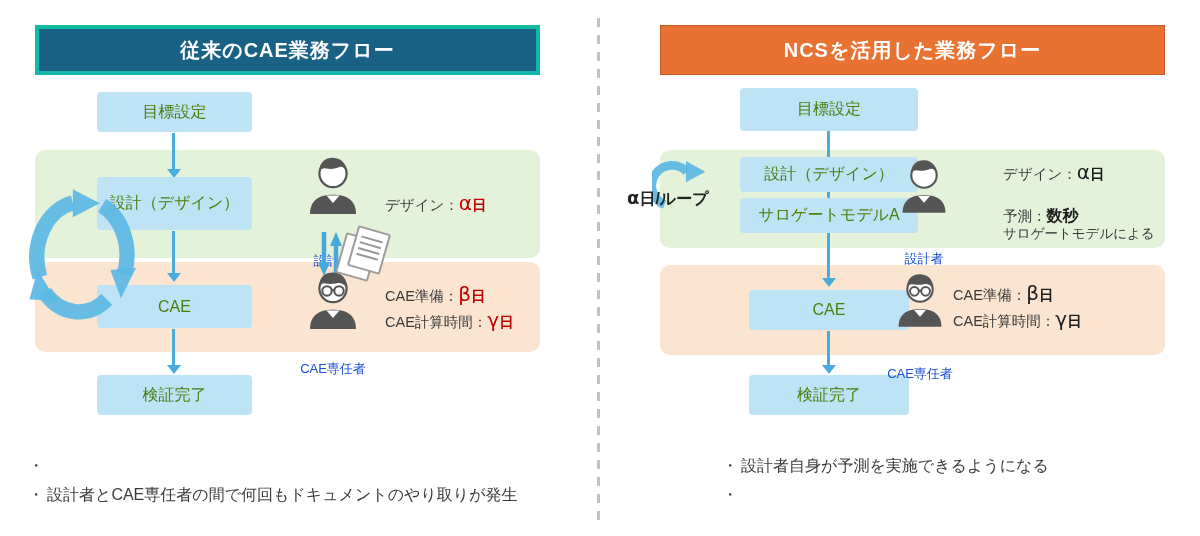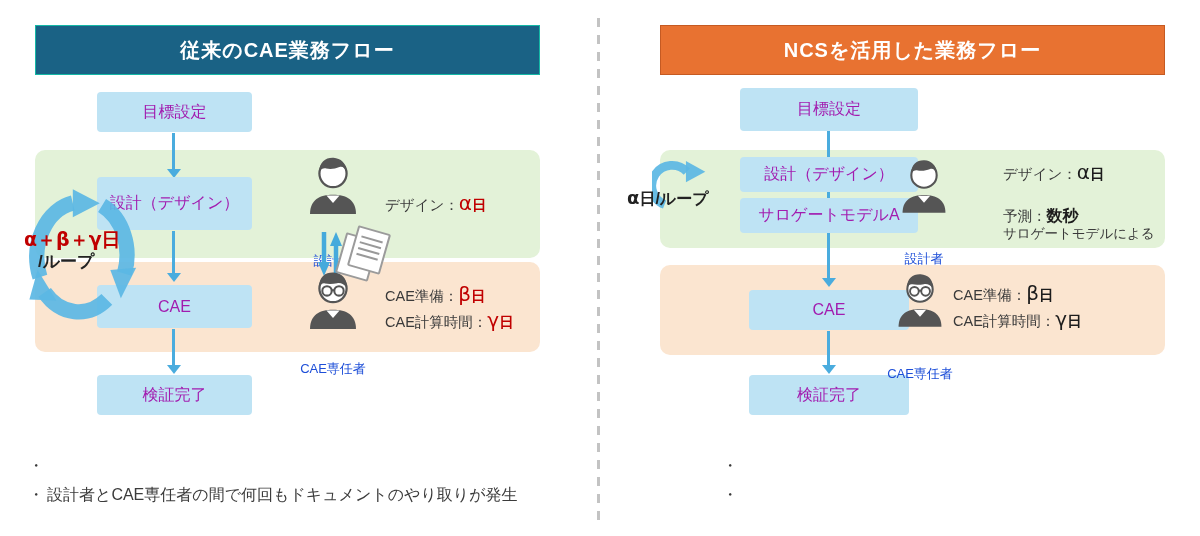--- a/index.html
+++ b/index.html
@@ -7,33 +7,33 @@
          font-family:"Liberation Sans","DejaVu Sans",sans-serif;}
   .abs{position:absolute;}
 
   
   .divider{position:absolute;left:597px;top:18px;width:3px;height:502px;
     background:repeating-linear-gradient(180deg,#c3c3c3 0 9px,transparent 9px 17px);}
 
   
   .hdr{position:absolute;height:50px;display:flex;align-items:center;justify-content:center;
        color:#fff;font-size:20px;font-weight:bold;letter-spacing:1px;box-sizing:border-box;}
-  #l-hdr{left:35px;top:25px;width:505px;background:#1A6285;border:1px solid #14b8a6;}
+  #l-hdr{left:35px;top:25px;width:505px;background:#1A6285;border:4px solid #14b8a6;}
   #r-hdr{left:660px;top:25px;width:505px;background:#E87231;border:1px solid #c55a22;}
 
   
   .zone{position:absolute;border-radius:10px;z-index:1;}
   #l-green{left:35px;top:150px;width:505px;height:108px;background:#E3F2D8;}
   #l-orange{left:35px;top:262px;width:505px;height:90px;background:#FBE5D0;}
   #r-green{left:660px;top:150px;width:505px;height:98px;background:#E3F2D8;}
   #r-orange{left:660px;top:265px;width:505px;height:90px;background:#FBE5D0;}
 
   
   .node{position:absolute;background:#BEE3F4;border-radius:4px;display:flex;align-items:center;
-        justify-content:center;font-size:16px;color:#a21caf;z-index:3;}
+        justify-content:center;font-size:16px;color:#4d7c0f;z-index:3;}
   #l-goal{left:97px;top:92px;width:155px;height:40px;}
   #l-design{left:97px;top:177px;width:155px;height:53px;}
   #l-cae{left:97px;top:285px;width:155px;height:43px;}
   #l-done{left:97px;top:375px;width:155px;height:40px;}
   #r-goal{left:740px;top:88px;width:178px;height:43px;}
   #r-design{left:740px;top:157px;width:178px;height:35px;}
   #r-surrogate{left:740px;top:198px;width:178px;height:35px;}
   #r-cae{left:749px;top:290px;width:160px;height:40px;}
   #r-done{left:749px;top:375px;width:160px;height:40px;}
 
@@ -152,24 +152,20 @@
   <div class="node" id="l-done">検証完了</div>
 
   <svg class="abs" id="l-loop" viewBox="0 0 104 124">
     <path class="loopstroke" stroke-width="13" d="M 17 80 A 38 47 0 0 1 45 16.8"></path>
     <polygon class="loopfill" points="45,5 45,29 68,17"></polygon>
     <path class="loopstroke" stroke-width="13" d="M 70 19 A 38 47 0 0 1 89 77"></path>
     <polygon class="loopfill" points="99,72 77,74 86,98"></polygon>
     <path class="loopstroke" stroke-width="13" d="M 74 99 A 38 47 0 0 1 21 93"></path>
     <polygon class="loopfill" points="8,99 31,100 15,74"></polygon>
   </svg>
-  <div class="abs" id="l-looptext">
-    <div class="ln1"><span class="gk">α＋β＋γ</span><span>日</span></div>
-    <div class="ln2">/ループ</div>
-  </div>
 
   <svg class="person" id="l-designer">
       <use href="#sym-designer"></use>
     </svg>
   <div class="iconlabel" id="l-designer-label">設計者</div>
 
   <svg class="abs" id="l-exch" viewBox="0 0 26 46">
     <line x1="7" y1="1" x2="7" y2="33" stroke="#45AADC" stroke-width="4.5"></line>
     <polygon points="1,31 13,31 7,45" fill="#45AADC"></polygon>
     <line x1="19" y1="45" x2="19" y2="13" stroke="#45AADC" stroke-width="4.5"></line>
@@ -253,19 +249,20 @@
   <div class="note" id="r-prep">
     <span>CAE準備：</span><span class="gk blk">β</span><span class="unit blk">日</span>
   </div>
   <div class="note" id="r-calc">
     <span>CAE計算時間：</span><span class="gk blk">γ</span><span class="unit blk">日</span>
   </div>
 
   <div class="bullets" id="r-bullets">
     <div class="bullet">
       <span class="bm">・</span>
+        <span>設計者自身が予測を実施できるようになる</span>
     </div>
     <div class="bullet">
       <span class="bm">・</span>
     </div>
   </div>
 
 </div>
 
 </body></html>

